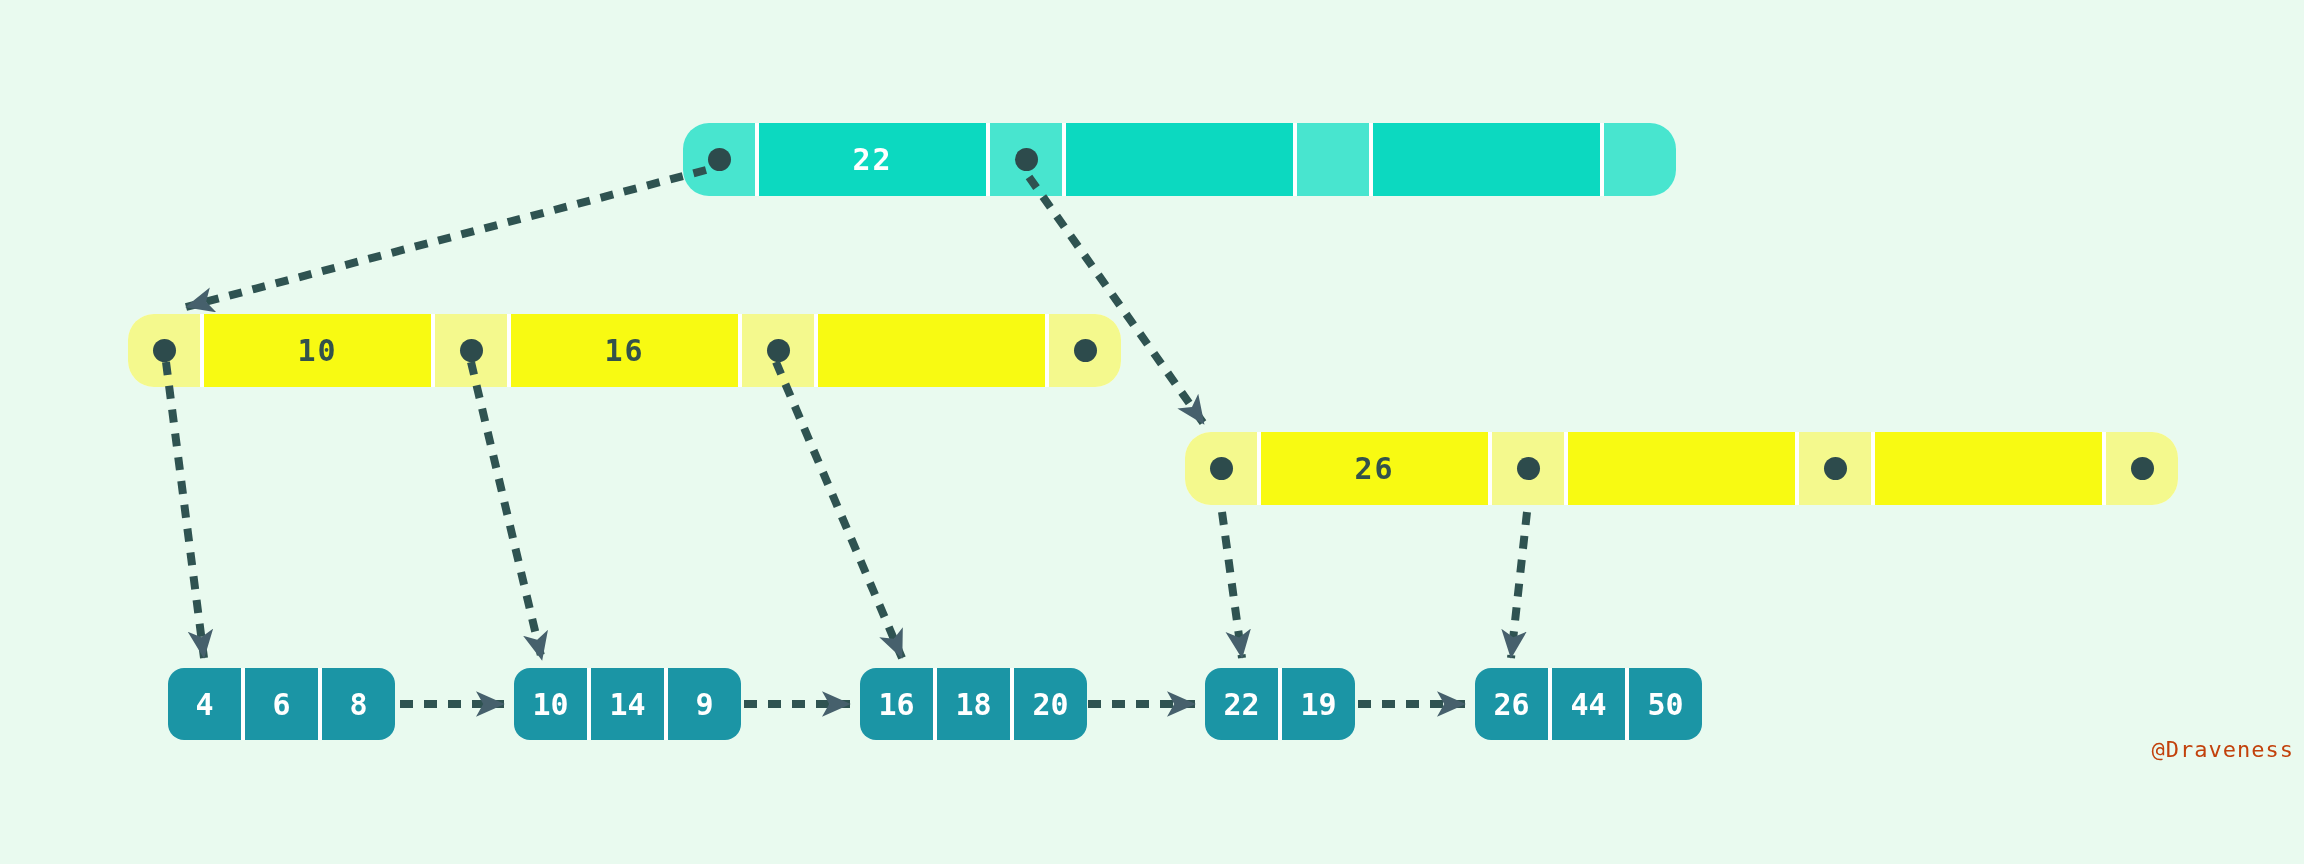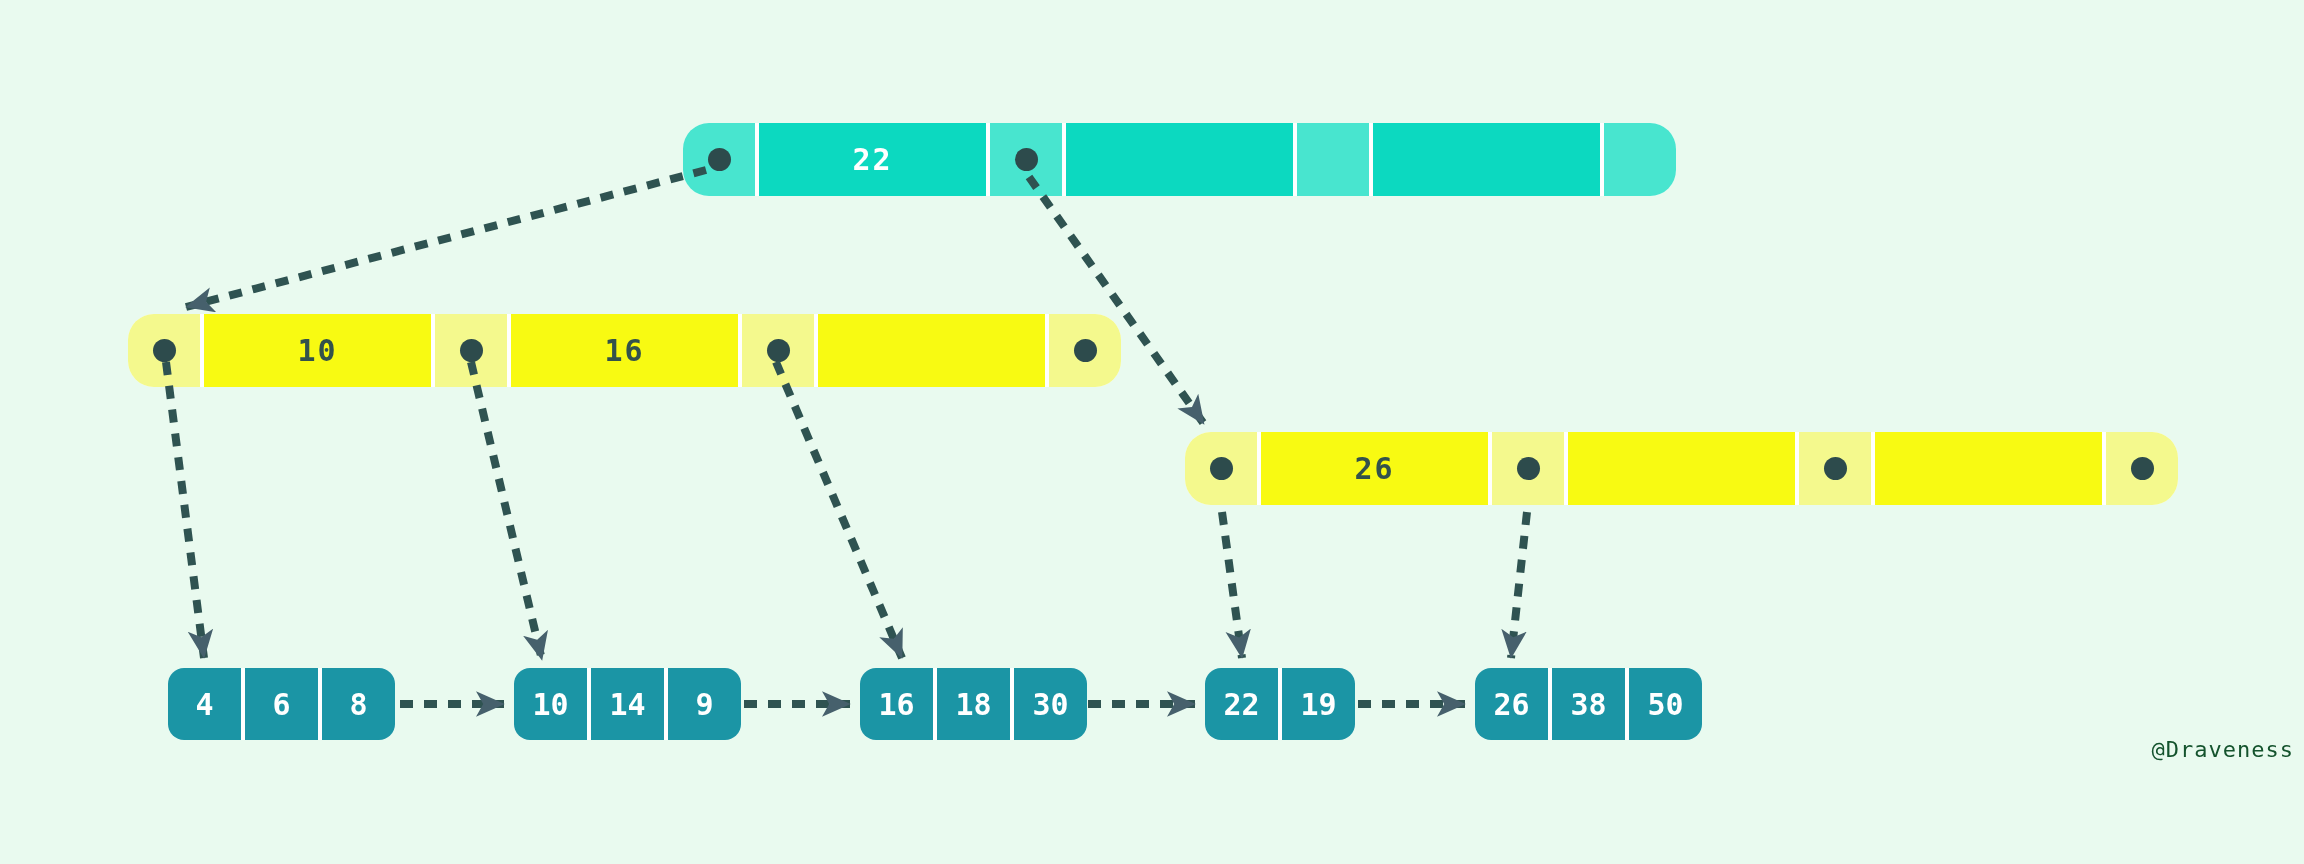--- a/index.html
+++ b/index.html
@@ -46,21 +46,21 @@
     background:var(--c-leaf);color:var(--c-key-text-light);
     font-size:30px;font-weight:bold;
   }
   
   .arrows{position:absolute;left:0;top:0;z-index:5;pointer-events:none;}
   .arrow{stroke:var(--c-arrow);stroke-width:8;stroke-dasharray:13 11;fill:none;}
   .ah-path{fill:var(--c-arrowhead);}
   
   .watermark{
     position:absolute;right:10px;bottom:6px;z-index:6;
-    font-size:22px;color:#14532d;letter-spacing:1px;
+    font-size:22px;color:#c2410c;letter-spacing:1px;
   }
 </style>
 </head>
 <body>
 
 <div class="canvas">
 
   <div class="inode teal" style="left:683px;top:123px;">
       <div class="cell ptr">
         <div class="dot"></div>
@@ -115,29 +115,29 @@
       <div class="cell">8</div>
     </div>
   <div class="leaf" style="left:514px;top:668px;">
       <div class="cell">10</div>
       <div class="cell">14</div>
       <div class="cell">9</div>
     </div>
   <div class="leaf" style="left:860px;top:668px;">
       <div class="cell">16</div>
       <div class="cell">18</div>
-      <div class="cell">30</div>
+      <div class="cell">20</div>
     </div>
   <div class="leaf" style="left:1205px;top:668px;">
       <div class="cell">22</div>
       <div class="cell">19</div>
     </div>
   <div class="leaf" style="left:1475px;top:668px;">
       <div class="cell">26</div>
-      <div class="cell">38</div>
+      <div class="cell">44</div>
       <div class="cell">50</div>
     </div>
 
   <svg class="arrows" width="2304" height="864">
     <defs>
       <marker id="ah" markerWidth="3.8" markerHeight="3.4" refX="3.5" refY="1.6" orient="auto" markerUnits="strokeWidth">
         <path class="ah-path" d="M0,0 L3.6,1.6 L0,3.2 L0.9,1.6 Z"></path>
       </marker>
     </defs>
   <line x1="706" y1="170" x2="186" y2="307" class="arrow" marker-end="url(#ah)"></line>

